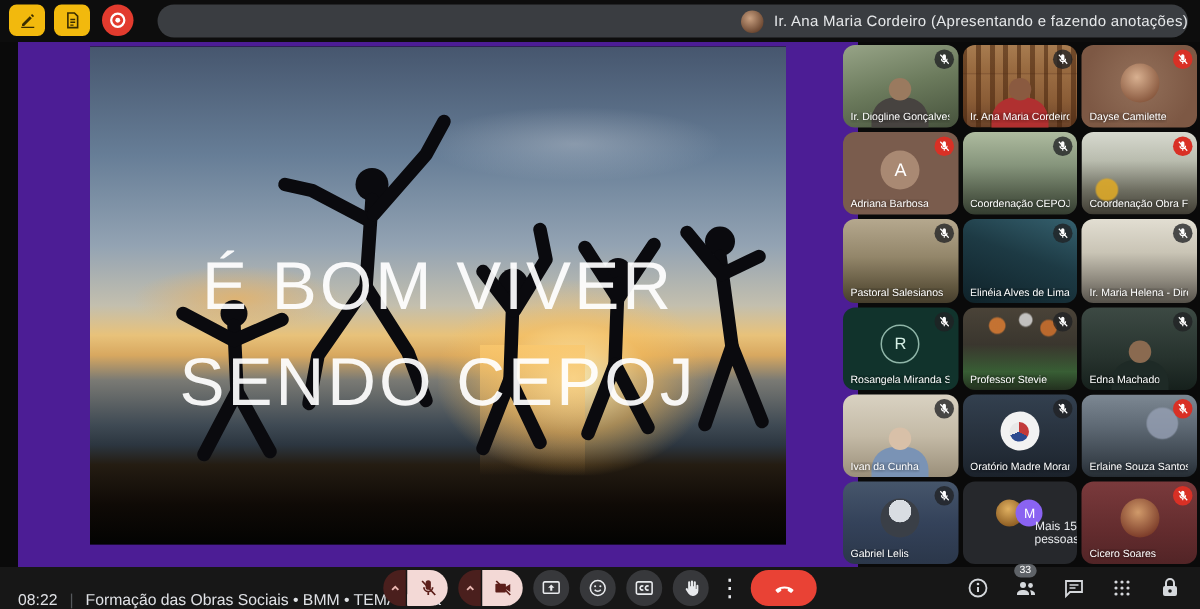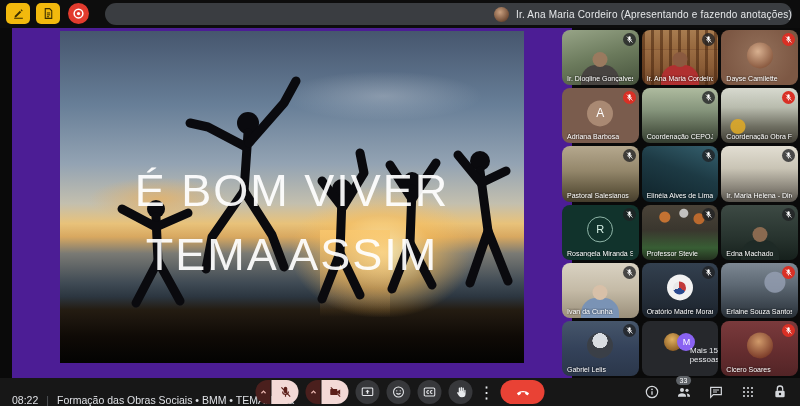--- a/index.html
+++ b/index.html
@@ -266,21 +266,21 @@
           <path d="M350 212 L332 258 M350 212 L372 254"></path>
 
           <circle cx="420" cy="130" r="10" fill="#0a0a0e" stroke="none"></circle>
           <path d="M420 140 L428 200"></path>
           <path d="M421 152 L398 124 M421 152 L446 140"></path>
           <path d="M428 200 L410 252 M428 200 L448 250"></path>
         </g>
       </svg>
       <div class="caption">
         <div>É BOM VIVER</div>
-        <div>TEMA ASSIM</div>
+        <div>SENDO CEPOJ</div>
       </div>
     </div>
   </div>
 
   <div class="grid">
 
     <div class="tile p0">
       <i class="fig" style="--head:#9a7a5f;--body:#474340"></i>
       <span class="nm">Ir. Diogline Gonçalves</span>
       <span class="badge">

